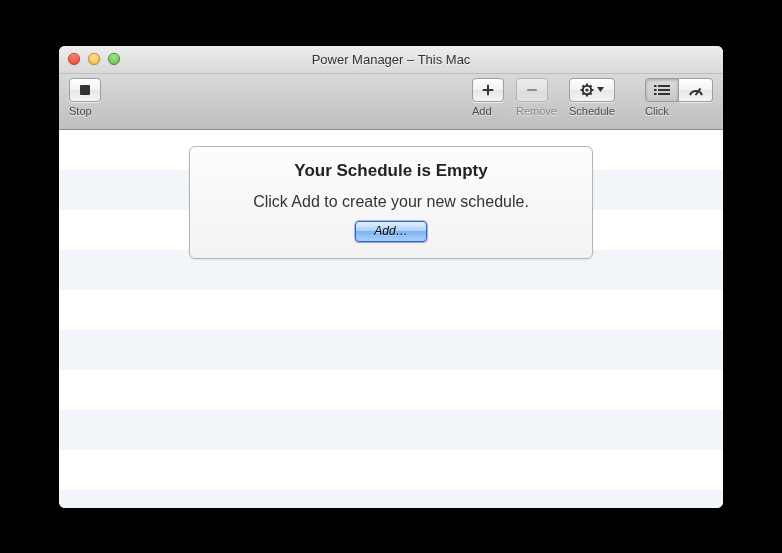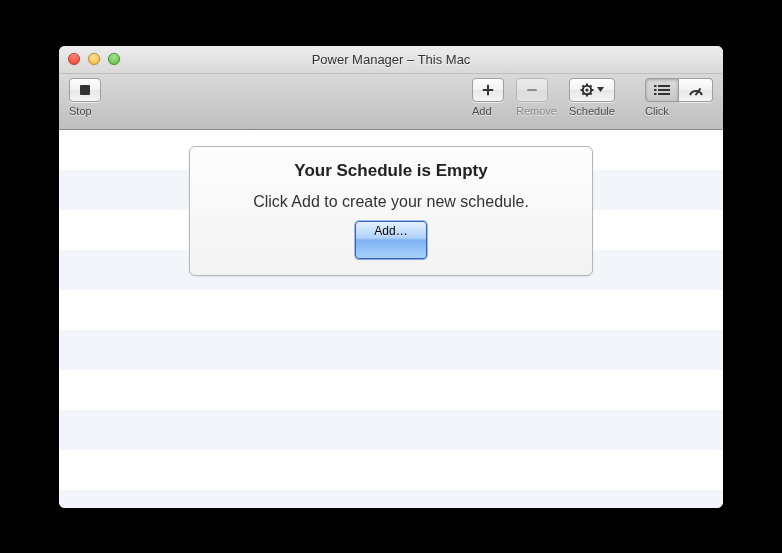--- a/index.html
+++ b/index.html
@@ -137,32 +137,33 @@
       margin-bottom: 12px;
     }
     .empty-sub {
       font-size: 16px;
       color: #333;
       margin-bottom: 10px;
     }
     .aqua-btn {
       display: inline-block;
       min-width: 72px;
-      height: 38px;
+      height: 21px;
       line-height: 19px;
       padding: 0 14px;
       font-size: 12px;
       color: #000;
       border-radius: 4px;
       border: 1px solid #3a61b9;
       background: linear-gradient(to bottom,
         #e6f1ff 0%, #aed0fb 45%, #7fb2f3 50%, #a8d0fb 100%);
       box-shadow: 0 0 0 1px rgba(99,149,235,0.6), 0 1px 1px rgba(0,0,0,0.2);
       text-shadow: 0 1px 0 rgba(255,255,255,0.5);
       cursor: default;
+      font-style: italic;
     }
     svg { display: block; }
   </style>
 </head>
 <body>
 
 <div class="window">
 
   <div class="titlebar">
     <div class="traffic-lights">

